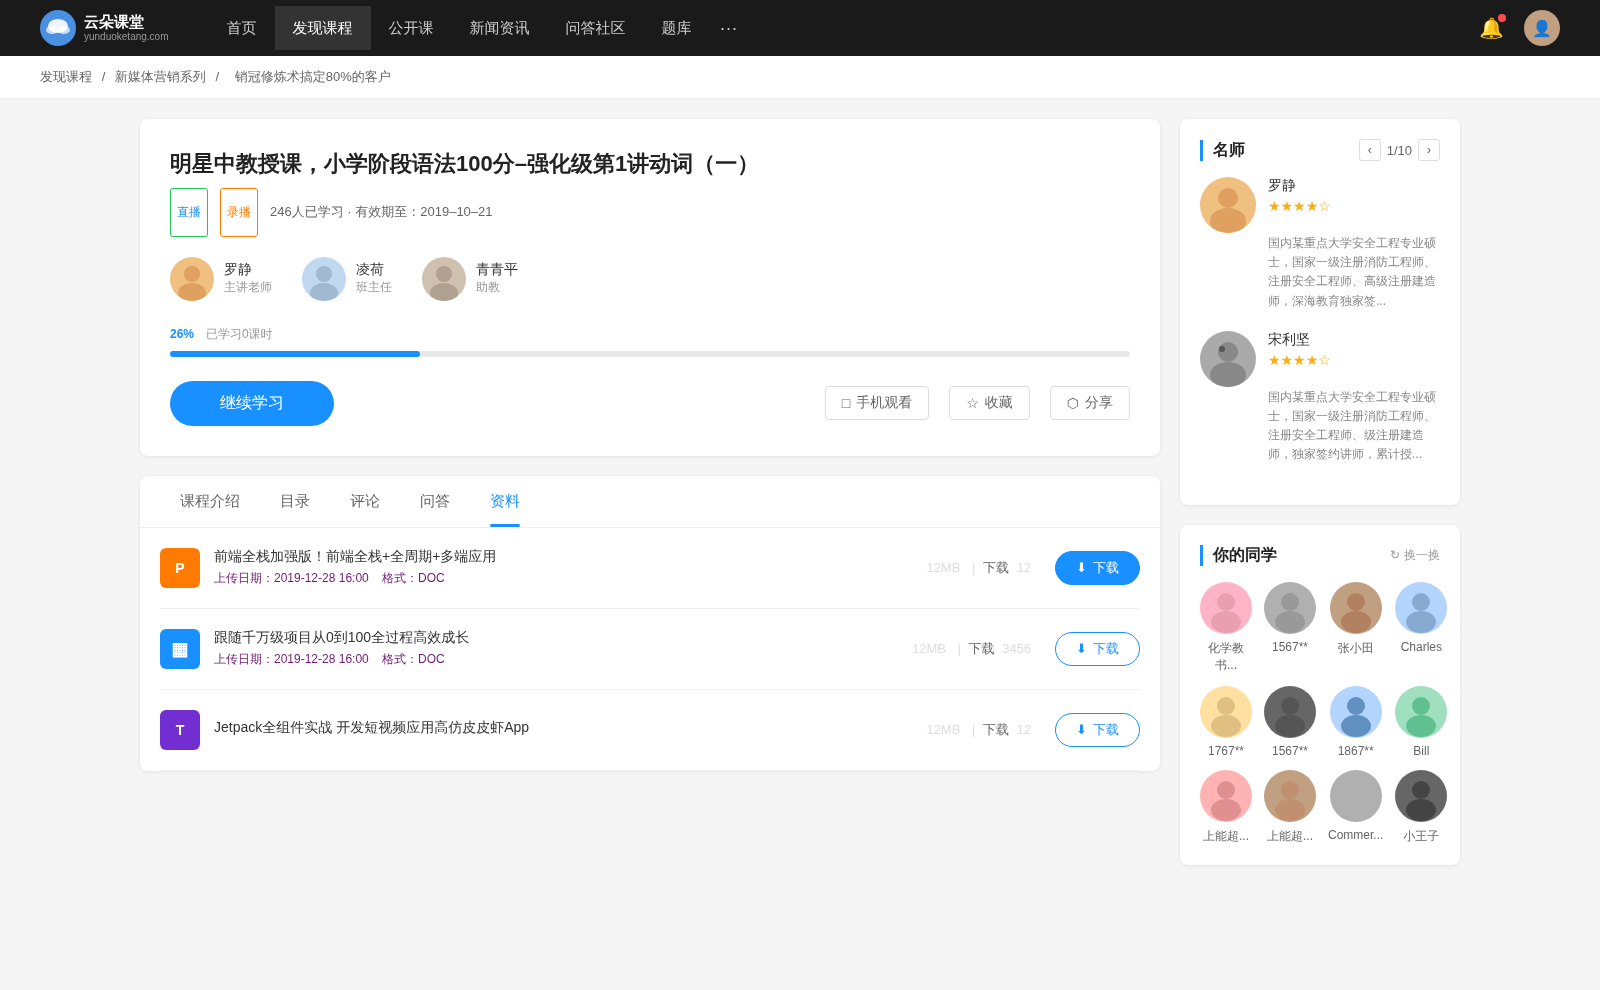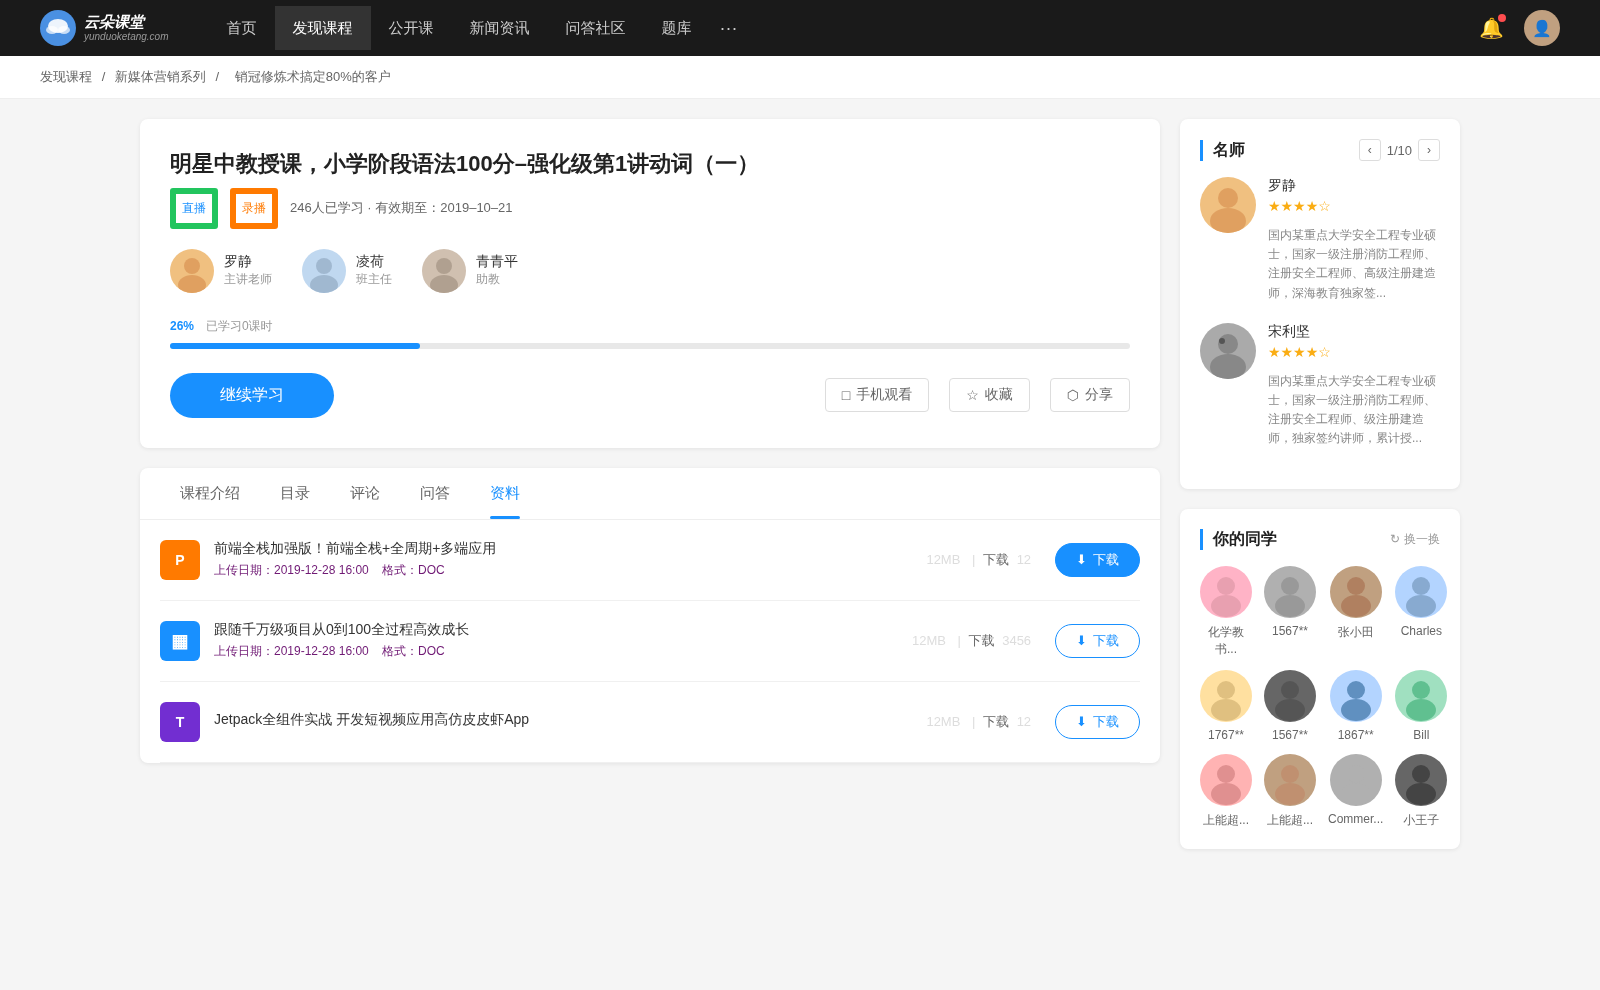--- a/index.html
+++ b/index.html
@@ -2,21 +2,21 @@
 <html><head>
   <meta charset="utf-8">
   <style>
     * { box-sizing: border-box; margin: 0; padding: 0; }
     body { font-family: -apple-system, BlinkMacSystemFont, 'PingFang SC', 'Microsoft YaHei', sans-serif; background: #f5f5f5; font-size: 14px; color: #333; }
 
     
     .header { background: #1a1a1a; height: 56px; display: flex; align-items: center; padding: 0 40px; }
     .logo-area { display: flex; align-items: center; margin-right: 40px; }
     .logo-icon { width: 36px; height: 36px; background: #4a90e2; border-radius: 50%; display: flex; align-items: center; justify-content: center; color: white; font-size: 18px; font-weight: bold; margin-right: 8px; }
-    .logo-text { color: white; font-size: 13px; line-height: 1.2; font-style: italic; }
+    .logo-text { color: white; font-size: 13px; line-height: 1.2; }
     .logo-text div:first-child { font-size: 15px; font-weight: bold; }
     .logo-text div:last-child { font-size: 10px; color: #999; }
     .nav { display: flex; align-items: center; gap: 0; flex: 1; }
     .nav-item { color: #ccc; padding: 0 18px; height: 44px; display: flex; align-items: center; font-size: 15px; cursor: pointer; }
     .nav-item.active { background: #333; color: white; }
     .nav-more { color: #ccc; font-size: 18px; padding: 0 10px; cursor: pointer; }
     .header-right { display: flex; align-items: center; gap: 20px; margin-left: auto; }
     .bell-btn { position: relative; cursor: pointer; }
     .bell-icon { color: #ccc; font-size: 20px; }
     .bell-dot { position: absolute; top: -2px; right: -2px; width: 8px; height: 8px; background: #ff4d4f; border-radius: 50%; }
@@ -30,21 +30,21 @@
     
     .main-container { max-width: 1400px; margin: 0 auto; padding: 20px 40px; display: flex; gap: 20px; }
 
     
     .left-content { flex: 1; }
 
     
     .course-card { background: white; border-radius: 8px; padding: 30px; margin-bottom: 20px; box-shadow: 0 1px 4px rgba(0,0,0,0.08); }
     .course-title { font-size: 22px; font-weight: bold; color: #222; margin-bottom: 8px; line-height: 1.4; }
     .course-meta { display: flex; align-items: center; gap: 12px; margin-bottom: 20px; color: #666; font-size: 13px; }
-    .tag { border: 6px solid #22c55e; color: #1890ff; padding: 6px 6px; border-radius: 3px; font-size: 12px; }
+    .tag { border: 1px solid #22c55e; color: #1890ff; padding: 15px 6px; border-radius: 3px; font-size: 12px; }
     .tag.orange { border-color: #ff7a00; color: #ff7a00; }
     .teachers { display: flex; gap: 30px; margin-bottom: 24px; }
     .teacher-item { display: flex; align-items: center; gap: 10px; }
     .teacher-avatar { width: 44px; height: 44px; border-radius: 50%; overflow: hidden; background: #ddd; display: flex; align-items: center; justify-content: center; font-size: 18px; }
     .teacher-info .name { font-size: 14px; font-weight: 500; color: #333; }
     .teacher-info .role { font-size: 12px; color: #999; }
 
     
     .progress-section { margin-bottom: 24px; }
     .progress-label { color: #1890ff; font-size: 12px; font-weight: bold; margin-bottom: 4px; }
@@ -83,21 +83,21 @@
     
     .right-sidebar { width: 280px; flex-shrink: 0; }
     .sidebar-card { background: white; border-radius: 8px; padding: 20px; box-shadow: 0 1px 4px rgba(0,0,0,0.08); margin-bottom: 20px; }
     .sidebar-card-title-wrap { display: flex; justify-content: space-between; align-items: center; margin-bottom: 16px; }
     .sidebar-card-title2 { font-size: 16px; font-weight: bold; color: #222; display: flex; align-items: center; gap: 6px; border-left: 3px solid #1890ff; padding-left: 10px; }
 
     
     .teacher-card { display: flex; gap: 12px; margin-bottom: 20px; }
     .teacher-card-avatar { width: 56px; height: 56px; border-radius: 50%; background: #e0c090; flex-shrink: 0; overflow: hidden; display: flex; align-items: center; justify-content: center; font-size: 22px; }
     .stars { color: #faad14; font-size: 14px; margin: 3px 0; }
-    .teacher-card-desc { font-size: 12px; color: #888; line-height: 1.6; margin-top: 12px; }
+    .teacher-card-desc { font-size: 12px; color: #888; line-height: 1.6; margin-top: 20px; }
 
     
     .pagination { display: flex; align-items: center; gap: 6px; }
     .page-btn { width: 22px; height: 22px; border: 1px solid #ddd; border-radius: 3px; display: flex; align-items: center; justify-content: center; cursor: pointer; color: #666; font-size: 12px; }
     .page-info { font-size: 13px; color: #666; }
 
     
     .classmates-grid { display: grid; grid-template-columns: repeat(4, 1fr); gap: 12px; }
     .classmate-item { display: flex; flex-direction: column; align-items: center; gap: 6px; }
     .classmate-avatar { width: 52px; height: 52px; border-radius: 50%; overflow: hidden; background: #ddd; display: flex; align-items: center; justify-content: center; font-size: 20px; }

